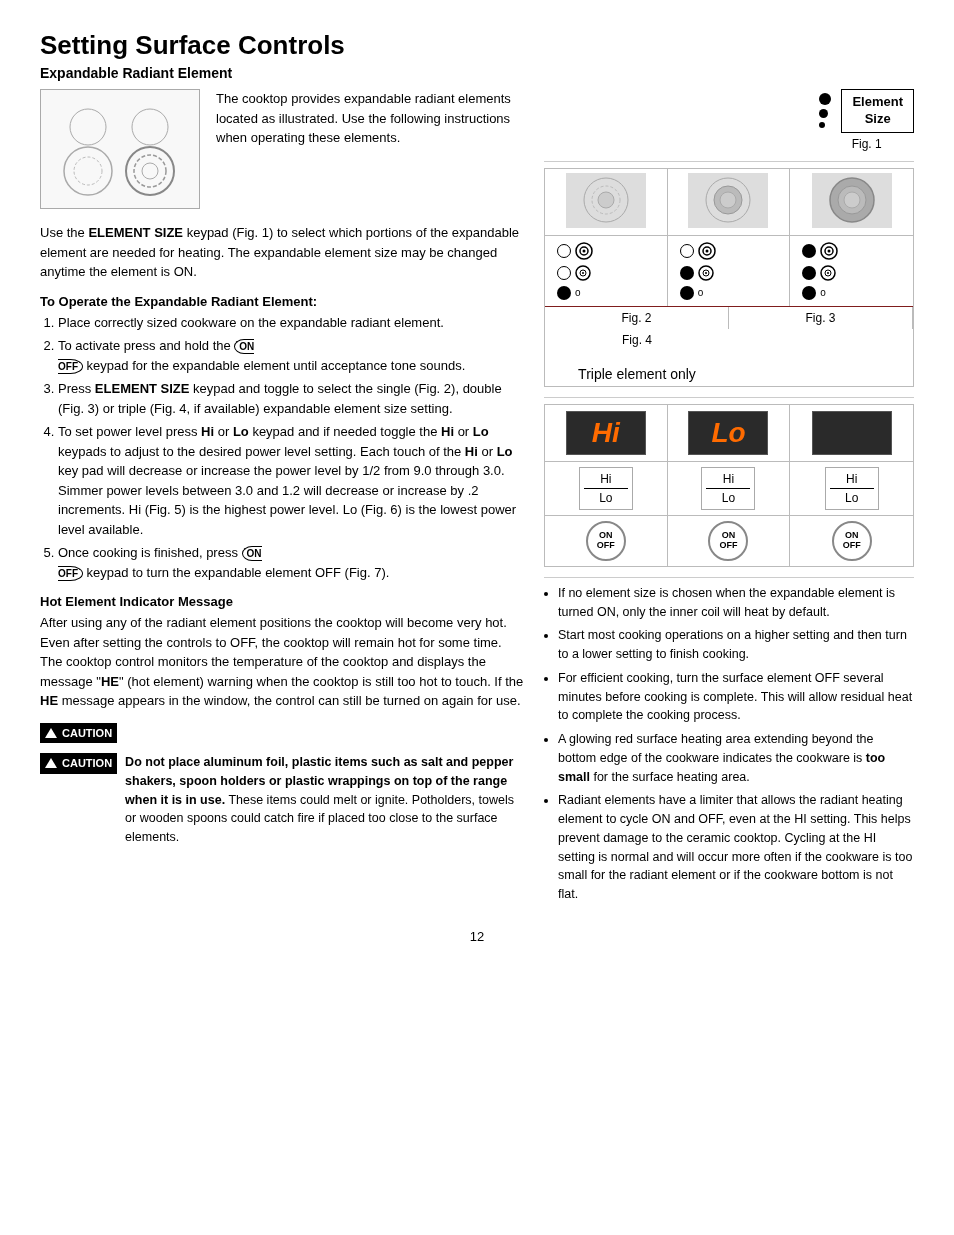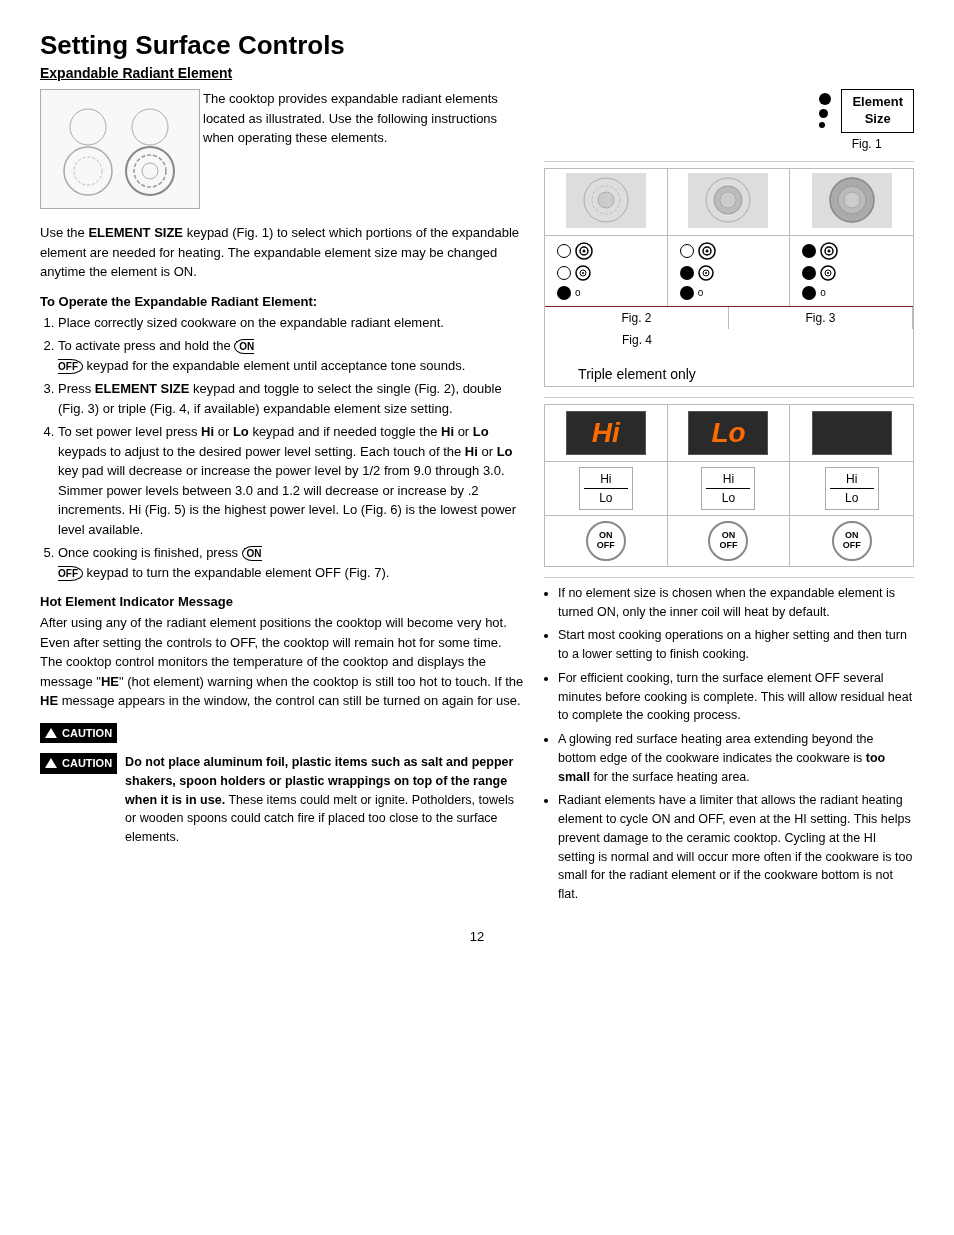--- a/index.html
+++ b/index.html
@@ -14,41 +14,40 @@
     }
     h1 {
       font-size: 26px;
       font-weight: bold;
       margin-bottom: 4px;
     }
     h2 {
       font-size: 14px;
       font-weight: bold;
       margin-bottom: 8px;
-      text-decoration: underline;
     }
     h3 {
       font-size: 13px;
       font-weight: bold;
       margin-bottom: 4px;
     }
     .main-layout {
       display: flex;
       gap: 20px;
     }
     .left-col {
       flex: 1;
       max-width: 500px;
     }
     .right-col {
       flex: 0 0 370px;
     }
     .intro-section {
       display: flex;
-      gap: 3px;
+      gap: 16px;
       margin-bottom: 14px;
     }
     .cooktop-image {
       flex: 0 0 160px;
       border: 1px solid #aaa;
       height: 120px;
       display: flex;
       align-items: center;
       justify-content: center;
       background: #f8f8f8;

